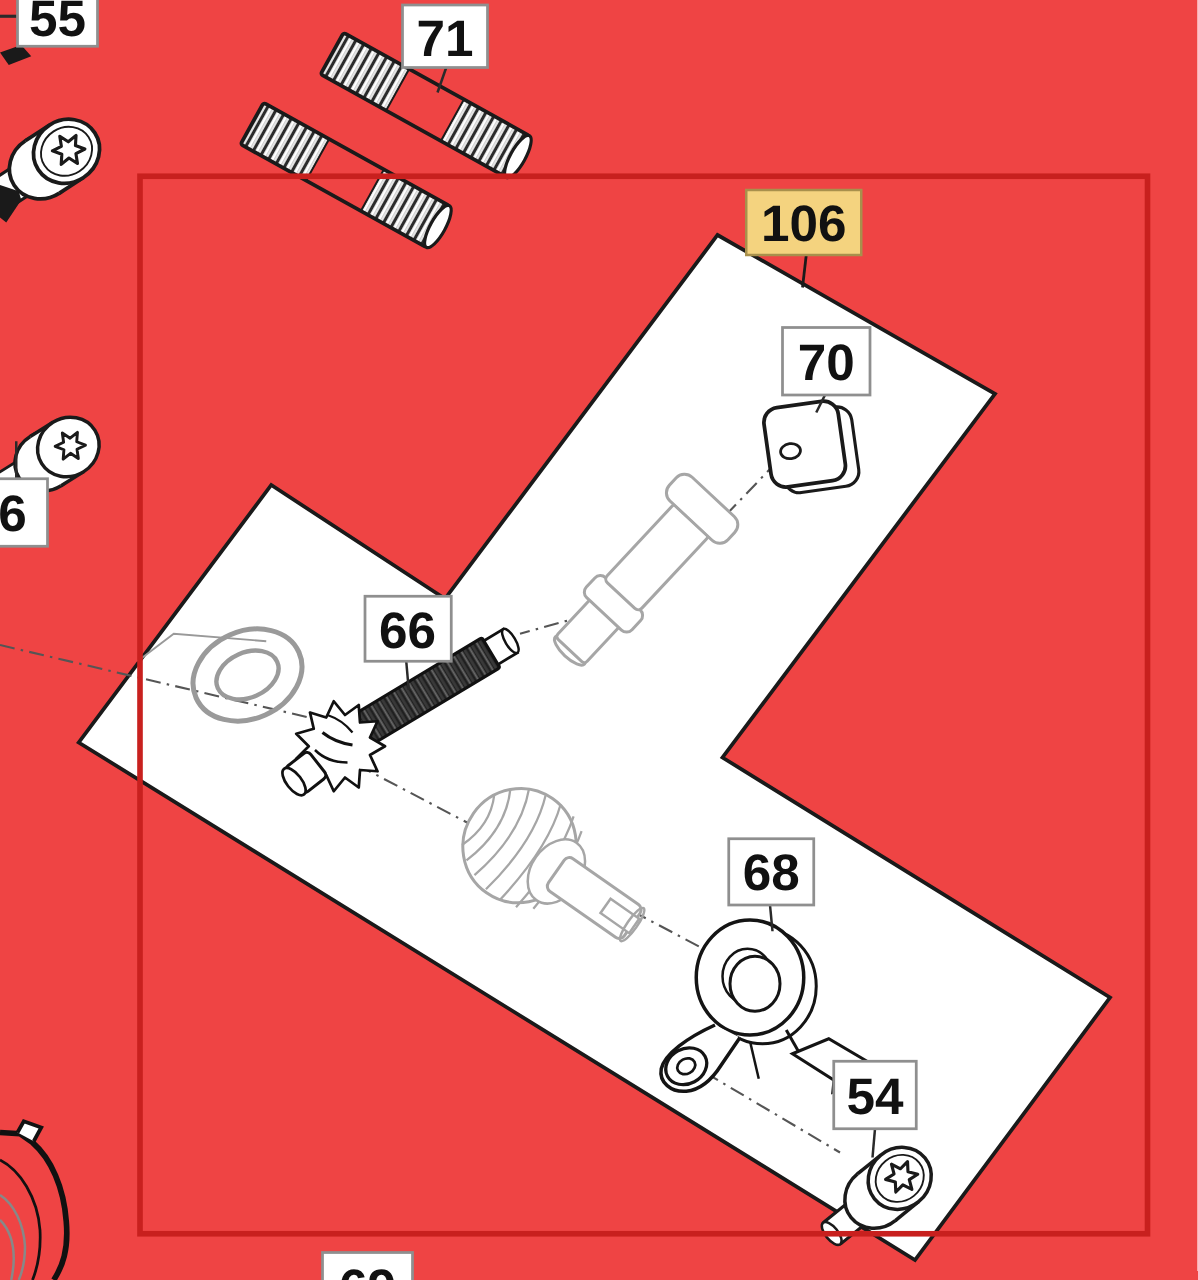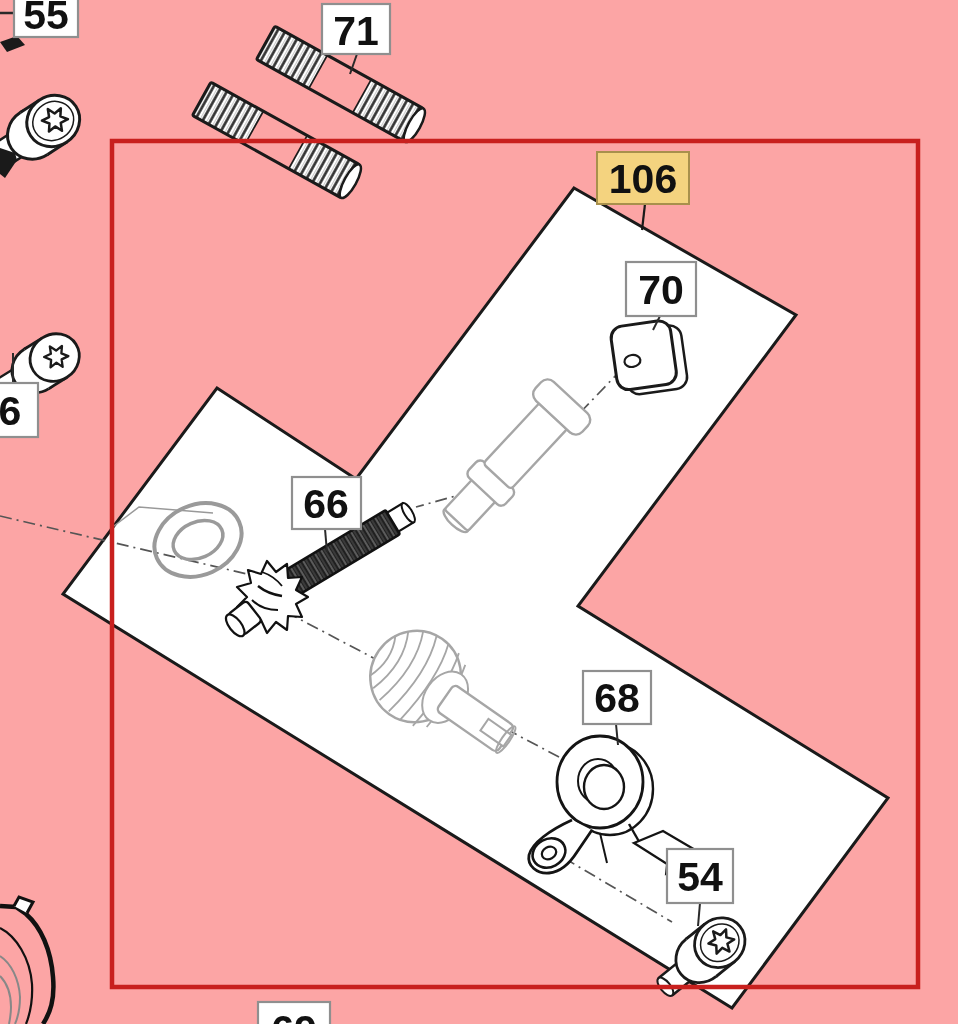--- a/index.html
+++ b/index.html
@@ -1,16 +1,16 @@
 <!DOCTYPE html>
 <html><head>
 <meta charset="utf-8">
 <style>
   html,body { margin:0; padding:0; background:#ffffff; }
-  .stage { position:relative; width:958px; height:1024px; overflow:hidden; background:#fca5a5; }
+  .stage { position:relative; width:958px; height:1024px; overflow:hidden; background:#ef4444; }
   svg { display:block; }
   text.callout-num {
     font-family:"Liberation Sans", sans-serif;
     font-weight:bold;
     font-size:41px;
     fill:#111111;
     text-anchor:middle;
   }
 </style>
 </head>

